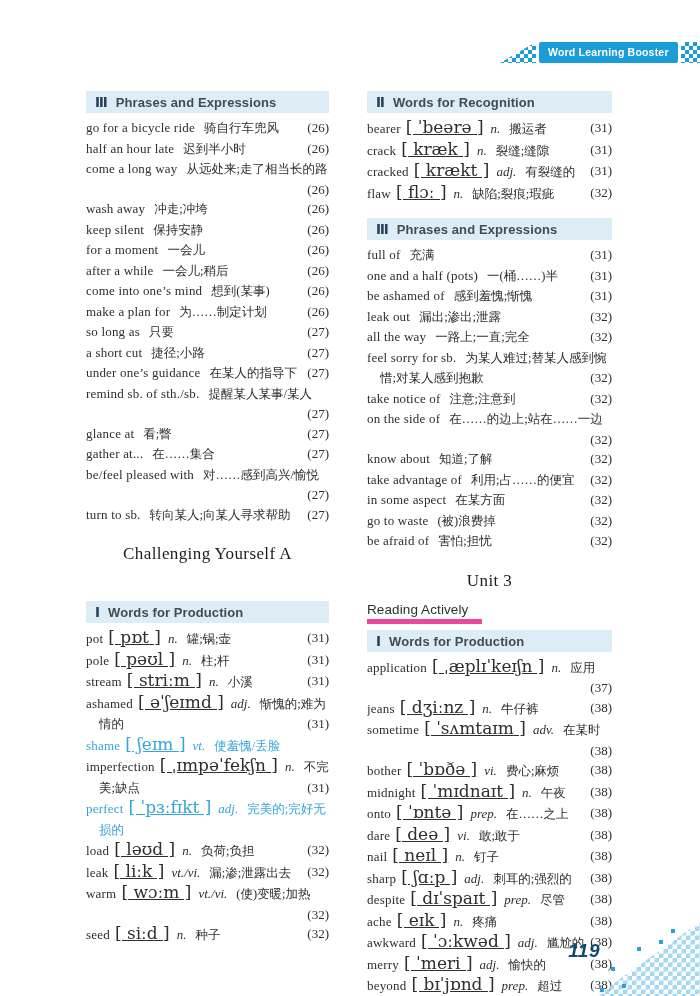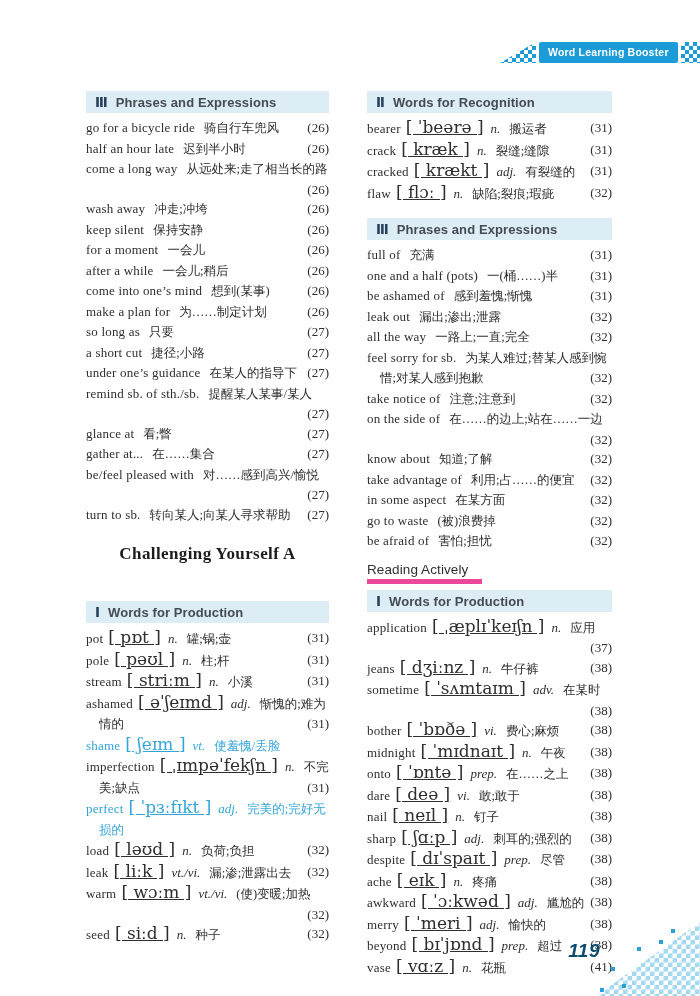--- a/index.html
+++ b/index.html
@@ -30,21 +30,21 @@
   .sec{
     height:22px;background:#dcedf6;margin:14px 0 5px;padding-left:9px;
     font-family:"Liberation Sans","DejaVu Sans",sans-serif;line-height:22px;white-space:nowrap;
   }
   .col > .sec:first-child{margin-top:0;}
   .chapter-title + .sec{margin-top:36px;}
   .subhead-wrap + .sec{margin-top:8px;}
   .sec-num{font-family:"DejaVu Sans","Liberation Sans",sans-serif;font-weight:bold;color:#27415c;margin-right:8px;font-size:13.5px;}
   .sec-title{font-weight:bold;color:#454b52;font-size:13px;letter-spacing:.1px;}
   .chapter-title{
-    margin:18px 0 0;text-align:center;font-weight:bold;font-size:17px;color:#1c1c1c;
+    margin:18px 0 0;text-align:center;font-weight:normal;font-size:17px;color:#1c1c1c;
     letter-spacing:.4px;line-height:22px;
   }
   .subhead-wrap{margin:10px 0 0;height:20px;}
   .subhead{
     font-family:"Liberation Sans","DejaVu Sans",sans-serif;font-size:13.5px;color:#2f2f2f;
     border-bottom:5px solid #ec4899;padding:0 14px 2px 0;letter-spacing:.1px;
   }
   .entry{line-height:19.5px;padding-left:13px;text-indent:-13px;overflow:hidden;}
   .en{letter-spacing:.2px;}
   .phon{font-family:"DejaVu Serif","DejaVu Sans",serif;margin-left:5px;font-size:17px;text-decoration:underline;}
@@ -126,20 +126,21 @@
         <div class="entry"><span class="en">leak out</span><span class="zh">漏出;渗出;泄露</span><span class="pg">(32)</span></div>
         <div class="entry"><span class="en">all the way</span><span class="zh">一路上;一直;完全</span><span class="pg">(32)</span></div>
         <div class="entry"><span class="en">feel sorry for sb.</span><span class="zh">为某人难过;替某人感到惋惜;对某人感到抱歉</span><span class="pg">(32)</span></div>
         <div class="entry"><span class="en">take notice of</span><span class="zh">注意;注意到</span><span class="pg">(32)</span></div>
         <div class="entry"><span class="en">on the side of</span><span class="zh">在……的边上;站在……一边</span><span class="pg">(32)</span></div>
         <div class="entry"><span class="en">know about</span><span class="zh">知道;了解</span><span class="pg">(32)</span></div>
         <div class="entry"><span class="en">take advantage of</span><span class="zh">利用;占……的便宜</span><span class="pg">(32)</span></div>
         <div class="entry"><span class="en">in some aspect</span><span class="zh">在某方面</span><span class="pg">(32)</span></div>
         <div class="entry"><span class="en">go to waste</span><span class="zh">(被)浪费掉</span><span class="pg">(32)</span></div>
         <div class="entry"><span class="en">be afraid of</span><span class="zh">害怕;担忧</span><span class="pg">(32)</span></div>
+        <div class="chapter-title">Unit 3</div>
         <div class="subhead-wrap"><span class="subhead">Reading Actively</span></div>
         <div class="sec"><span class="sec-num">Ⅰ</span><span class="sec-title">Words for Production</span></div>
         <div class="entry"><span class="en">application</span><span class="phon">[ ˌæplɪˈkeɪʃn ]</span><span class="pos">n.</span><span class="zh">应用</span><span class="pg">(37)</span></div>
         <div class="entry"><span class="en">jeans</span><span class="phon">[ dʒiːnz ]</span><span class="pos">n.</span><span class="zh">牛仔裤</span><span class="pg">(38)</span></div>
         <div class="entry"><span class="en">sometime</span><span class="phon">[ ˈsʌmtaɪm ]</span><span class="pos">adv.</span><span class="zh">在某时</span><span class="pg">(38)</span></div>
         <div class="entry"><span class="en">bother</span><span class="phon">[ ˈbɒðə ]</span><span class="pos">vi.</span><span class="zh">费心;麻烦</span><span class="pg">(38)</span></div>
         <div class="entry"><span class="en">midnight</span><span class="phon">[ ˈmɪdnaɪt ]</span><span class="pos">n.</span><span class="zh">午夜</span><span class="pg">(38)</span></div>
         <div class="entry"><span class="en">onto</span><span class="phon">[ ˈɒntə ]</span><span class="pos">prep.</span><span class="zh">在……之上</span><span class="pg">(38)</span></div>
         <div class="entry"><span class="en">dare</span><span class="phon">[ deə ]</span><span class="pos">vi.</span><span class="zh">敢;敢于</span><span class="pg">(38)</span></div>
         <div class="entry"><span class="en">nail</span><span class="phon">[ neɪl ]</span><span class="pos">n.</span><span class="zh">钉子</span><span class="pg">(38)</span></div>

